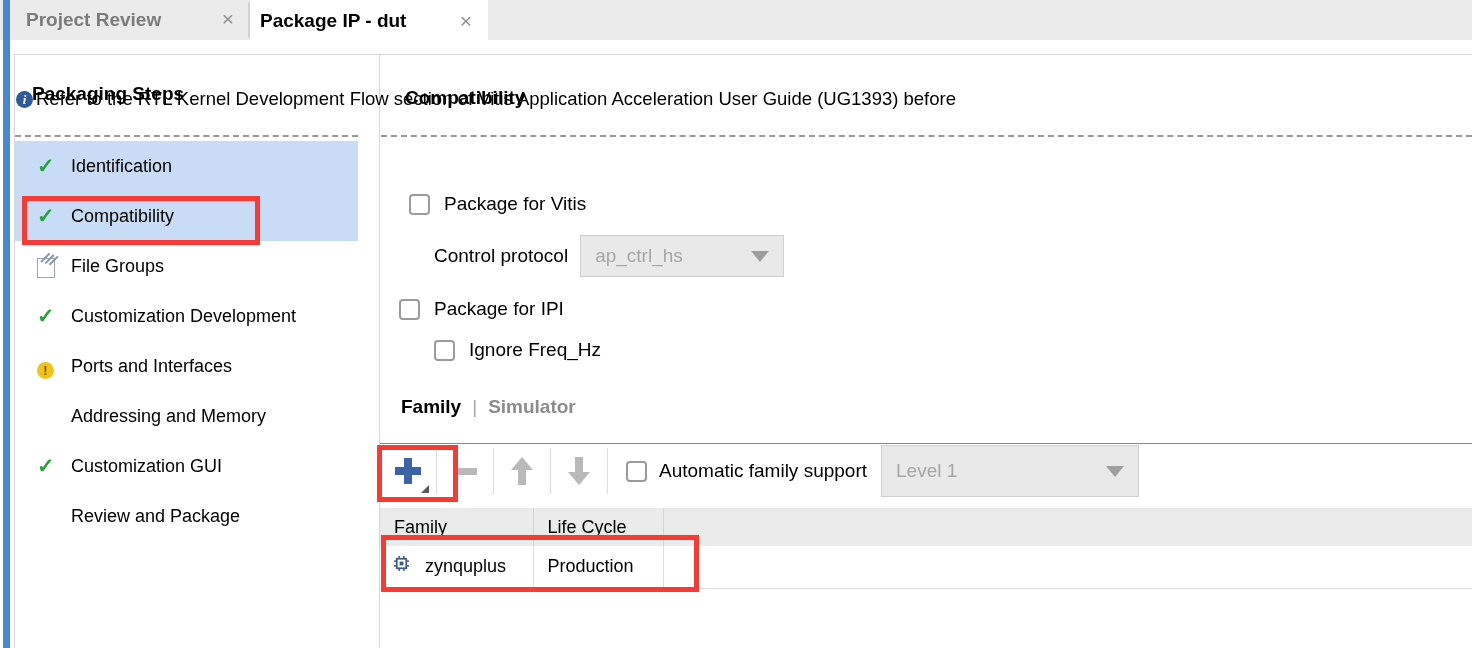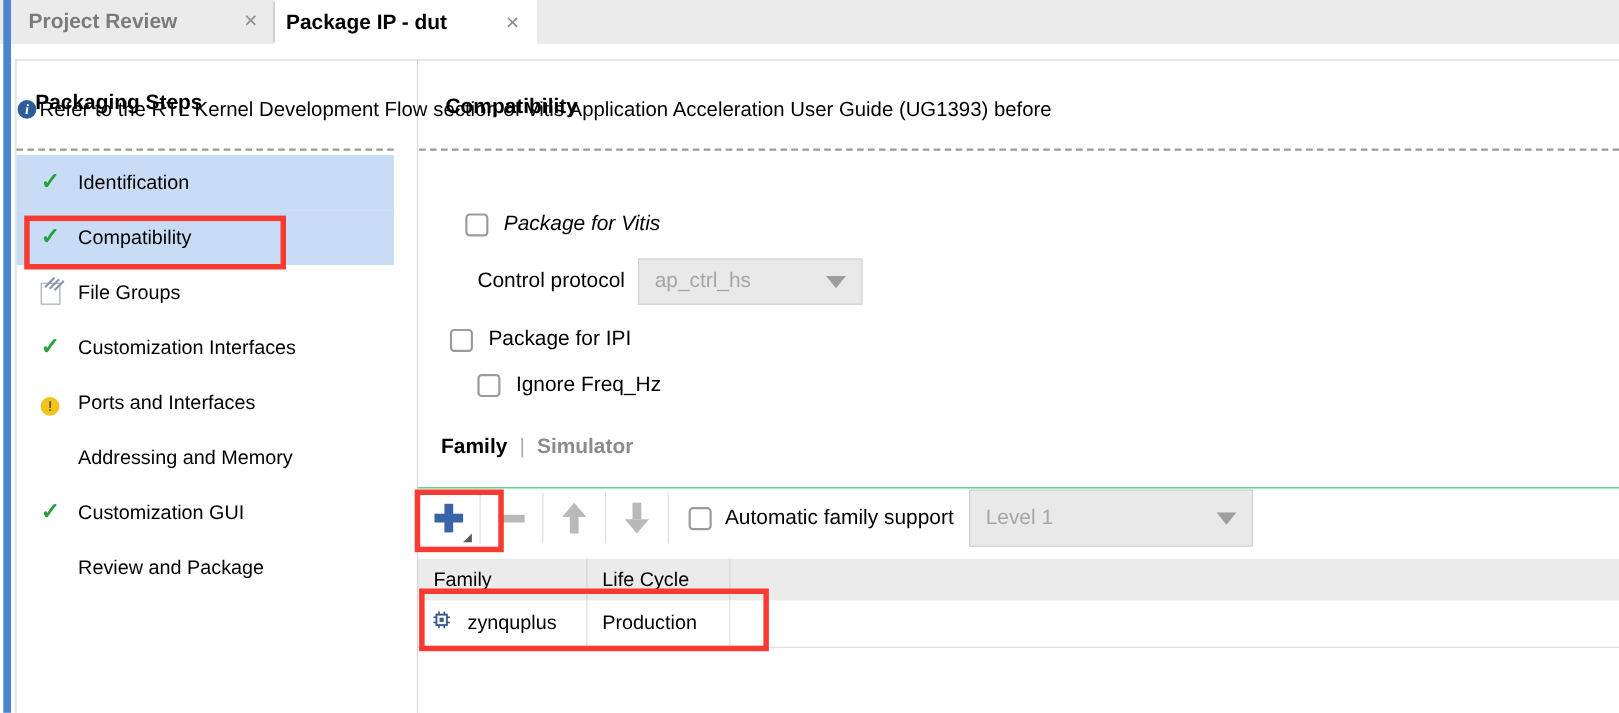--- a/index.html
+++ b/index.html
@@ -226,22 +226,22 @@
     display: flex;
     align-items: center;
     white-space: nowrap;
   }
   .chk-label {
     font-size: 19px;
     color: #000;
     margin-left: 14px;
   }
 
-  .r-vitis   { left: 423px; top: 193px; font-style: italic; }
-  .r-ipi     { left: 409px; top: 298px; }
+  .r-vitis   { left: 409px; top: 193px; }
+  .r-ipi     { left: 399px; top: 298px; }
   .r-freq    { left: 434px; top: 339px; }
 
   .ctrl-row {
     position: absolute;
     left: 434px; top: 235px;
     display: flex;
     align-items: center;
   }
   .ctrl-label {
     font-size: 19px;
@@ -444,21 +444,21 @@
       <span class="step-label">Compatibility</span>
     </div>
 
     <div class="step">
       <span class="step-icon"><span class="ic-pencil"></span></span>
       <span class="step-label">File Groups</span>
     </div>
 
     <div class="step">
       <span class="step-icon"><span class="ic-check">✓</span></span>
-      <span class="step-label">Customization Interfaces</span>
+      <span class="step-label">Customization Development</span>
     </div>
 
     <div class="step">
       <span class="step-icon"><span class="ic-warn">!</span></span>
       <span class="step-label">Ports and Interfaces</span>
     </div>
 
     <div class="step">
       <span class="step-icon"><span class="ic-blank"></span></span>
       <span class="step-label">Addressing and Memory</span>

